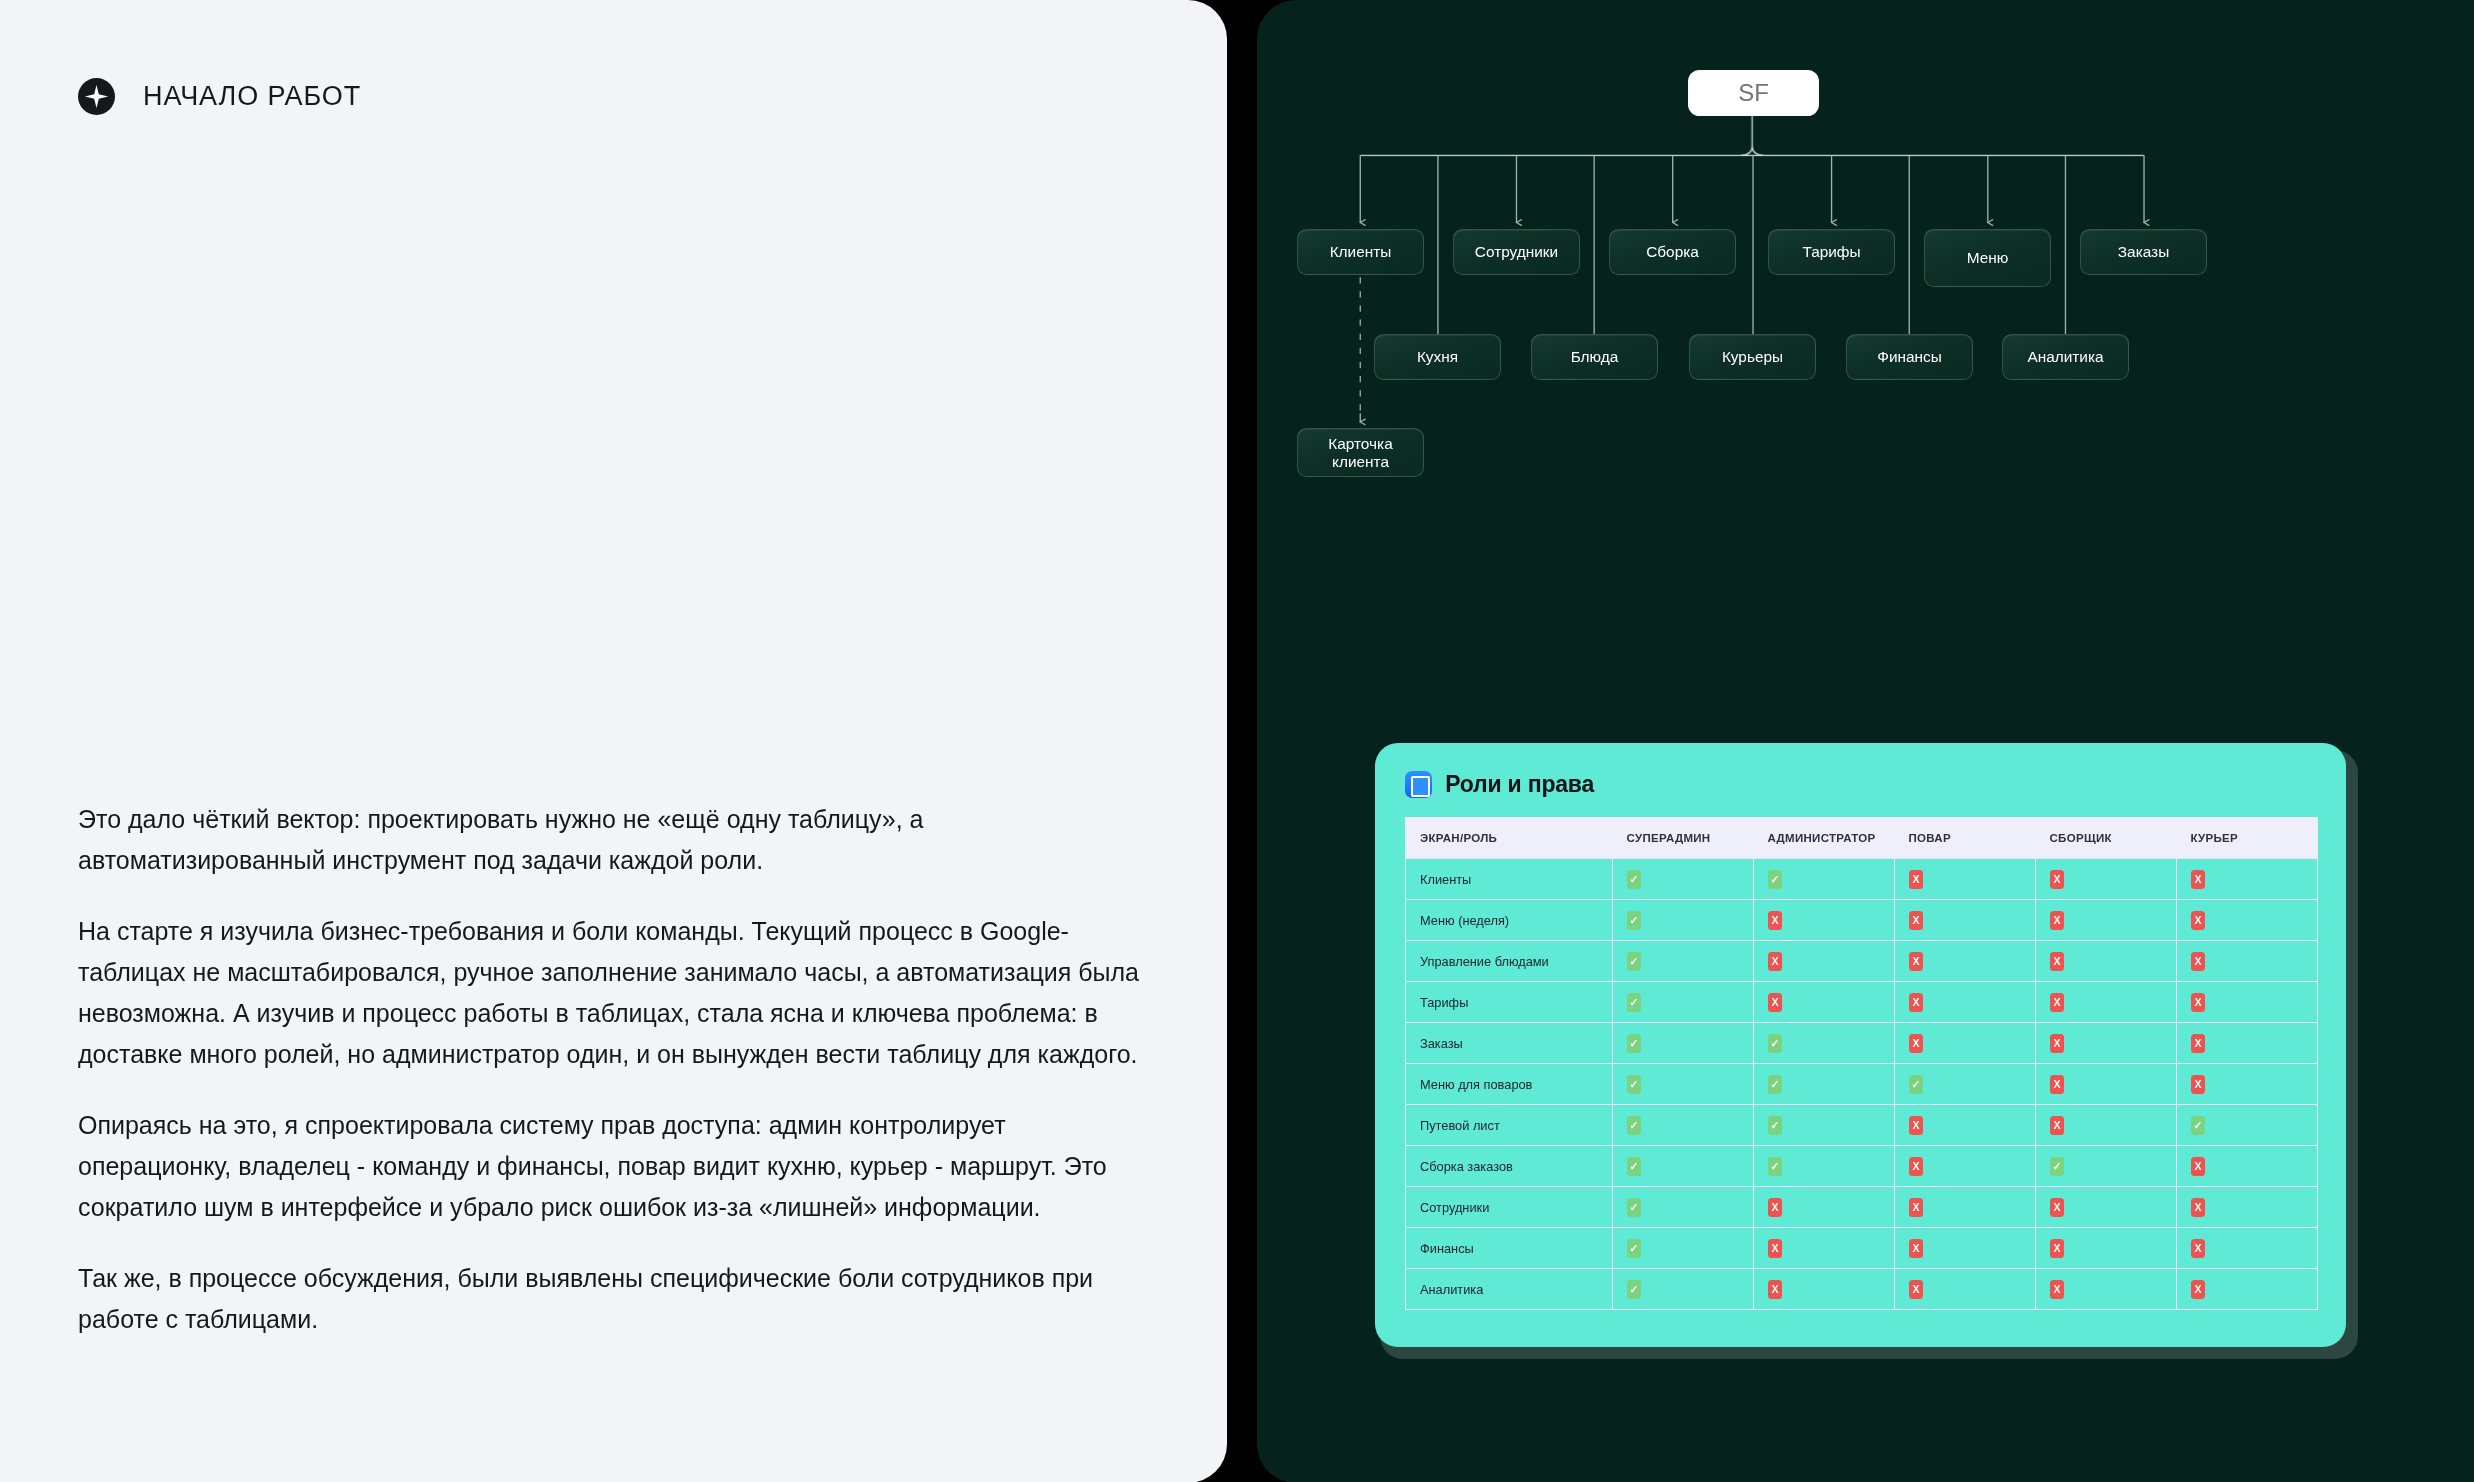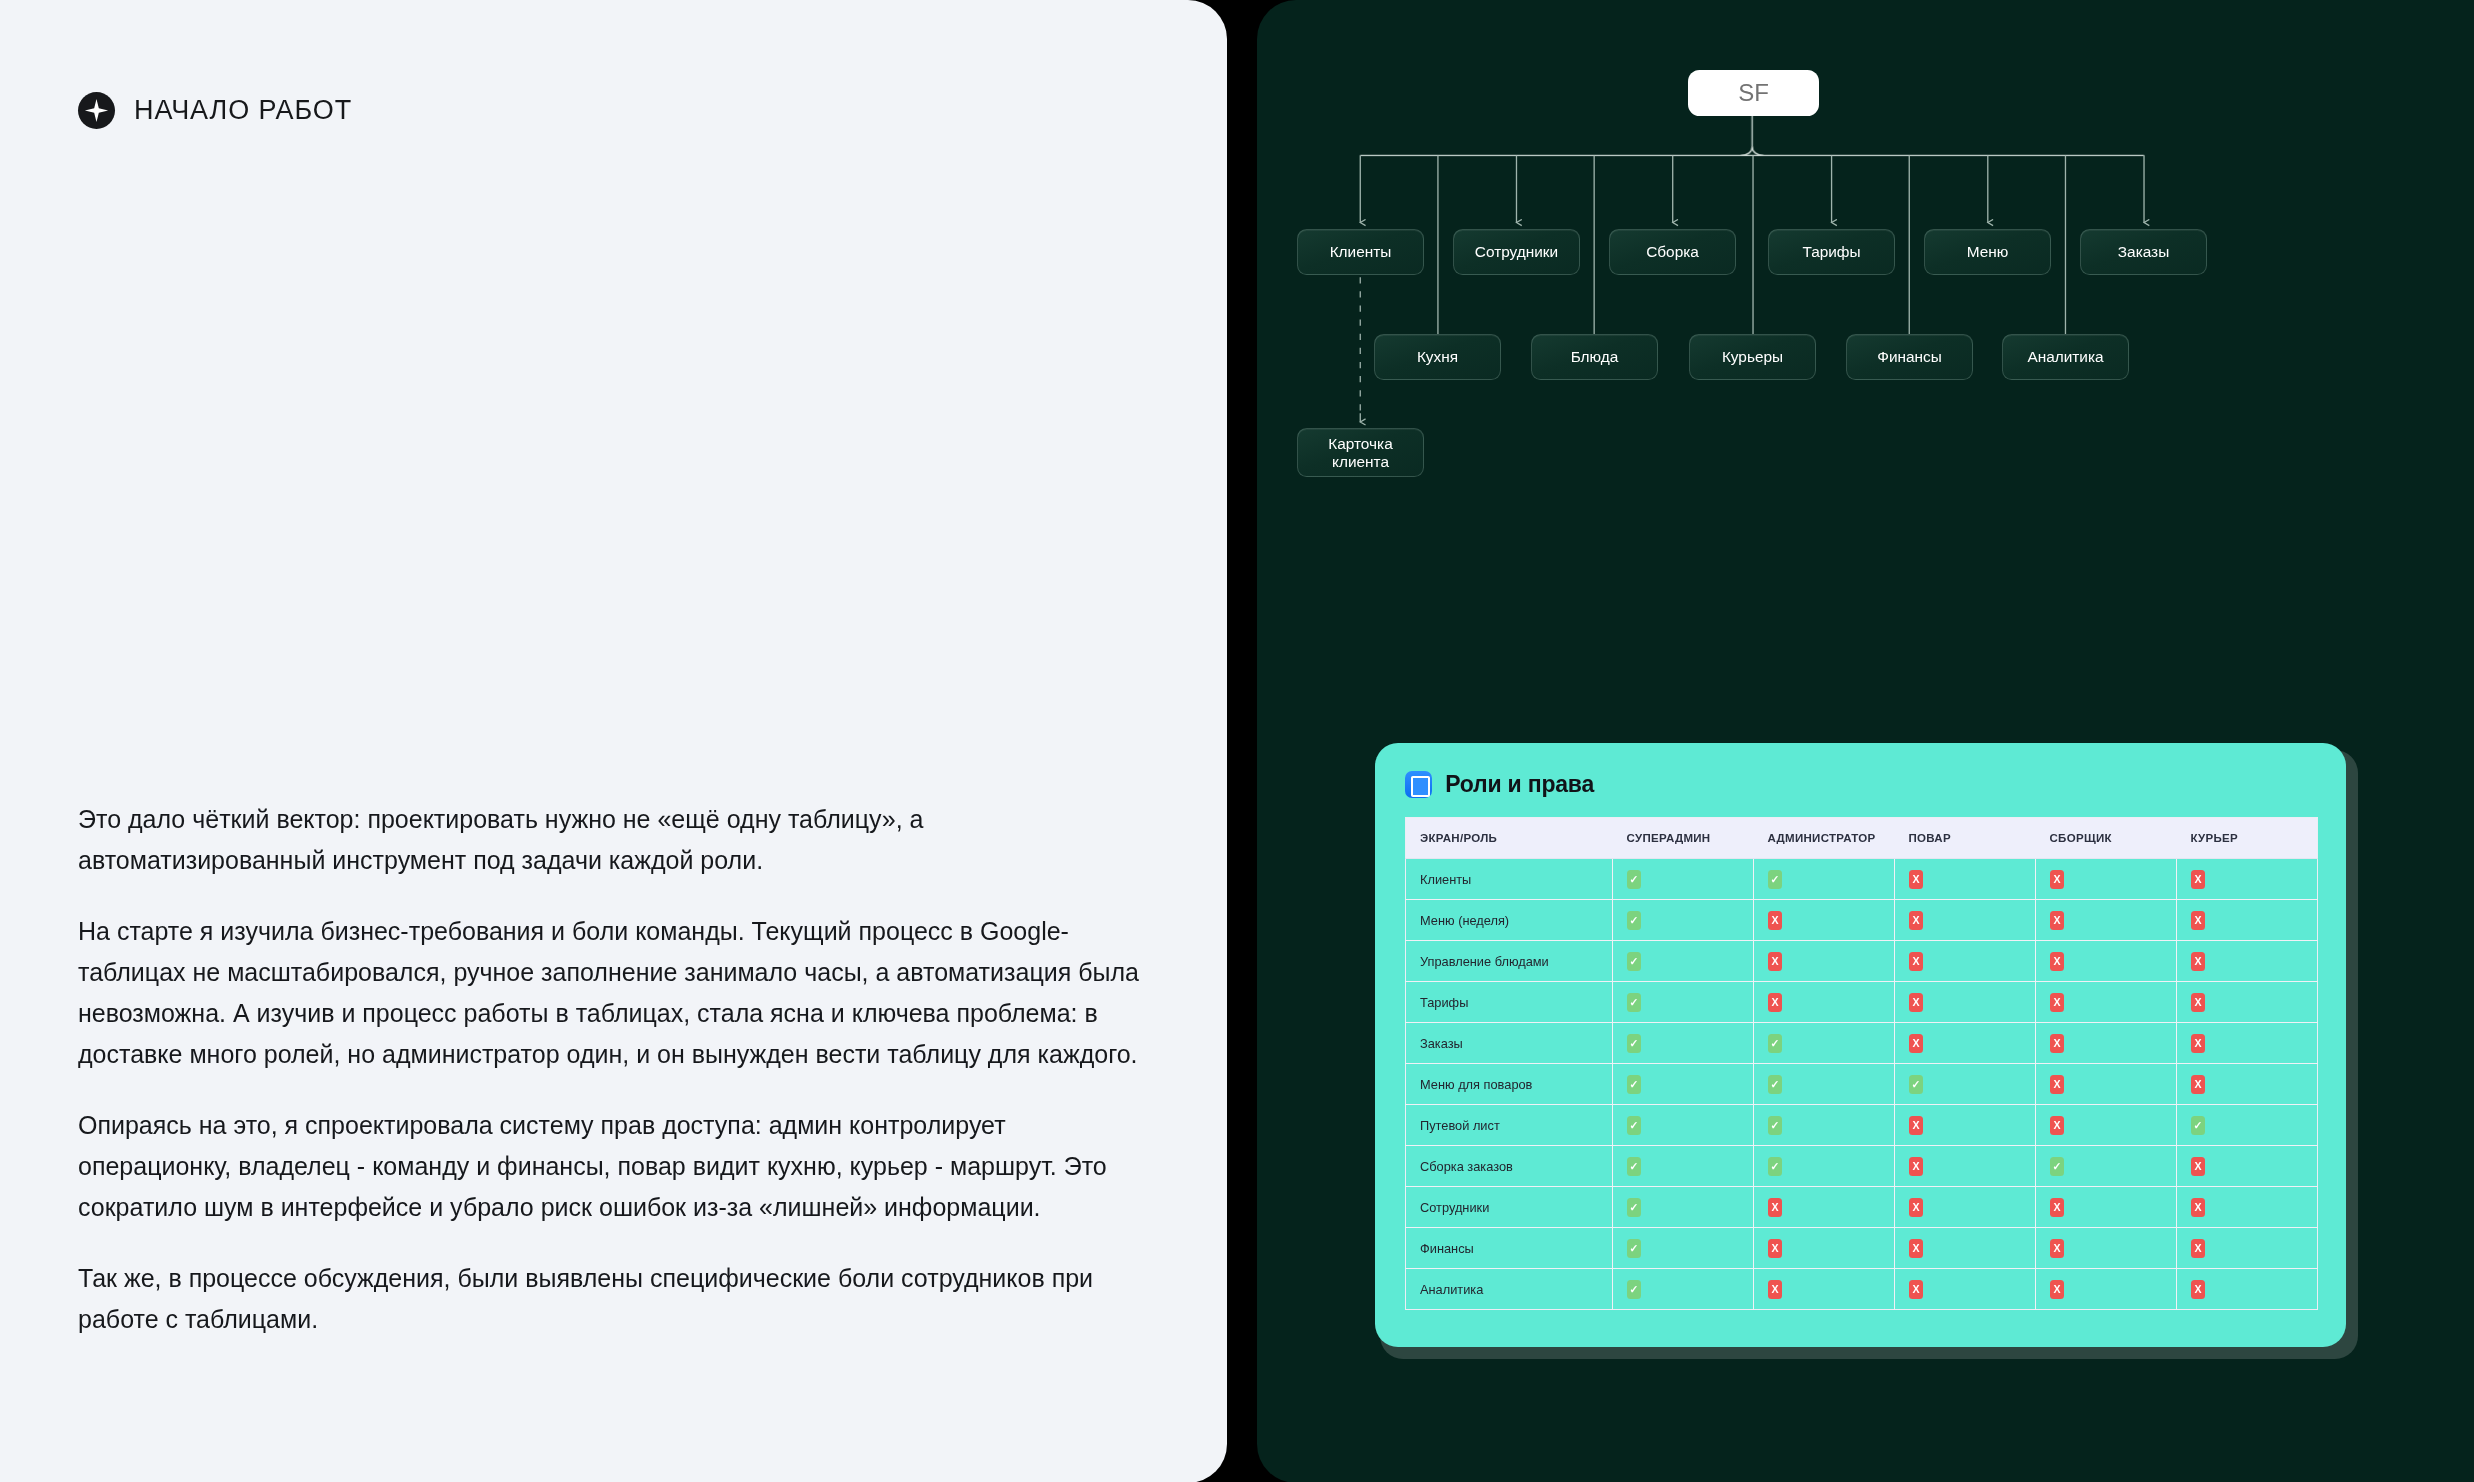--- a/index.html
+++ b/index.html
@@ -13,22 +13,22 @@
 
   
   .left-panel {
     position: absolute; left: 0; top: 0;
     width: 1227px; height: 1483px;
     background: #f2f4f8;
     border-radius: 0 39px 39px 0;
     overflow: hidden;
   }
   .eyebrow {
-    position: absolute; left: 78px; top: 92px;
-    display: flex; align-items: center; gap: 19px;
+    position: absolute; left: 78px; top: 78px;
+    display: flex; align-items: center; gap: 28px;
   }
   .eyebrow-icon {
     width: 37px; height: 37px; border-radius: 50%;
     background: #17181b; position: relative; flex: 0 0 auto;
   }
   .eyebrow-icon svg { position: absolute; left: 6.2px; top: 6.2px; }
   .eyebrow-text {
     font-size: 27px; letter-spacing: 0.9px; color: #17181b;
     font-weight: 400; white-space: nowrap;
   }
@@ -244,21 +244,21 @@
       </div>
       <div class="node" style="left:196px; top:229px; width:127px; height:46px;">
         <span>Сотрудники</span>
       </div>
       <div class="node" style="left:352px; top:229px; width:127px; height:46px;">
         <span>Сборка</span>
       </div>
       <div class="node" style="left:511px; top:229px; width:127px; height:46px;">
         <span>Тарифы</span>
       </div>
-      <div class="node" style="left:667px; top:229px; width:127px; height:46px;">
+      <div class="node" style="left:667px; top:229px; width:127px; height:58px;">
         <span>Меню</span>
       </div>
       <div class="node" style="left:823px; top:229px; width:127px; height:46px;">
         <span>Заказы</span>
       </div>
 
       <div class="node" style="left:117px; top:334px; width:127px; height:46px;">
         <span>Кухня</span>
       </div>
       <div class="node" style="left:274px; top:334px; width:127px; height:46px;">

